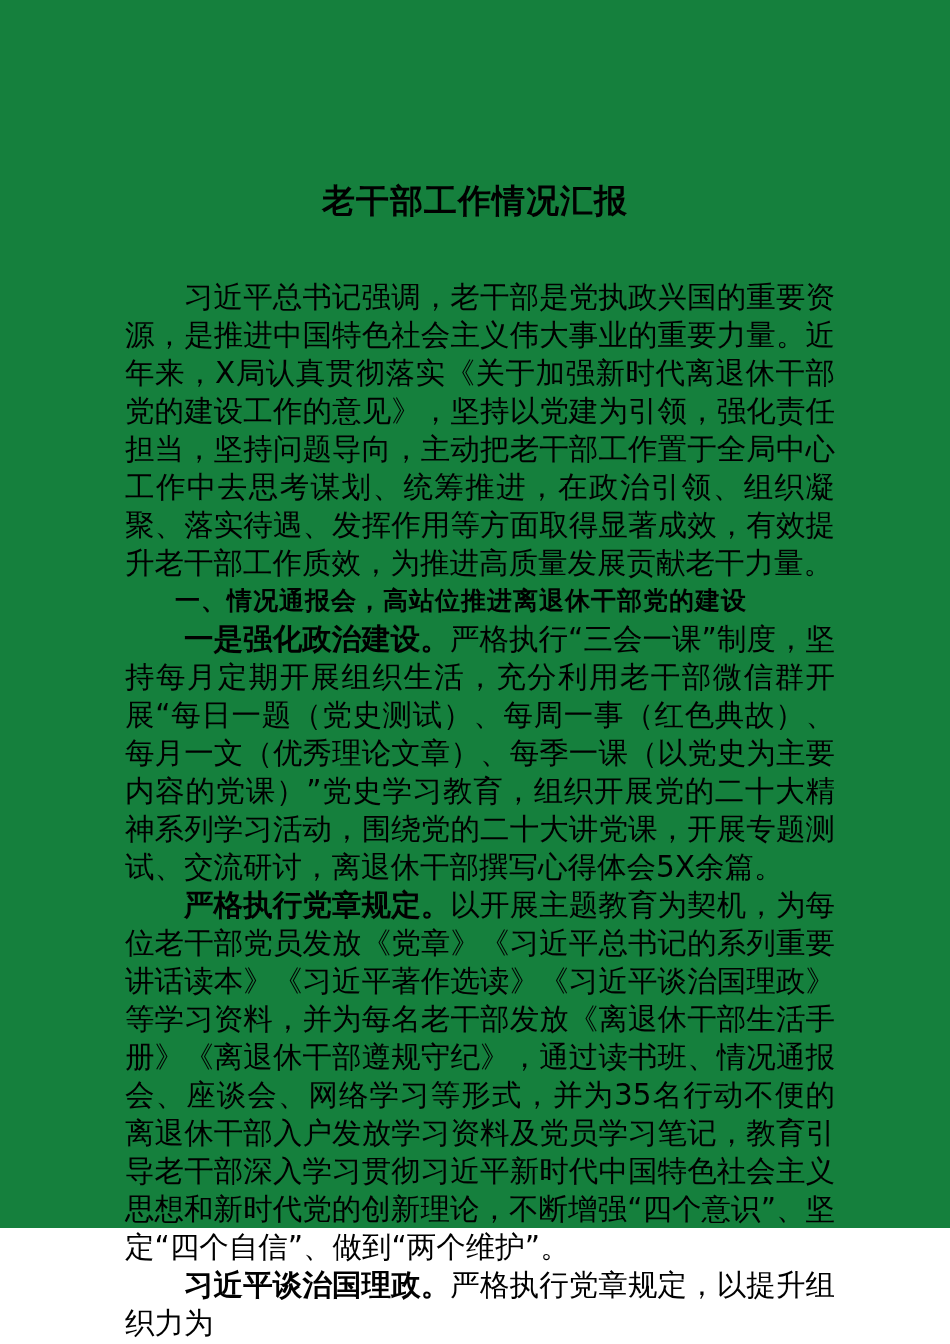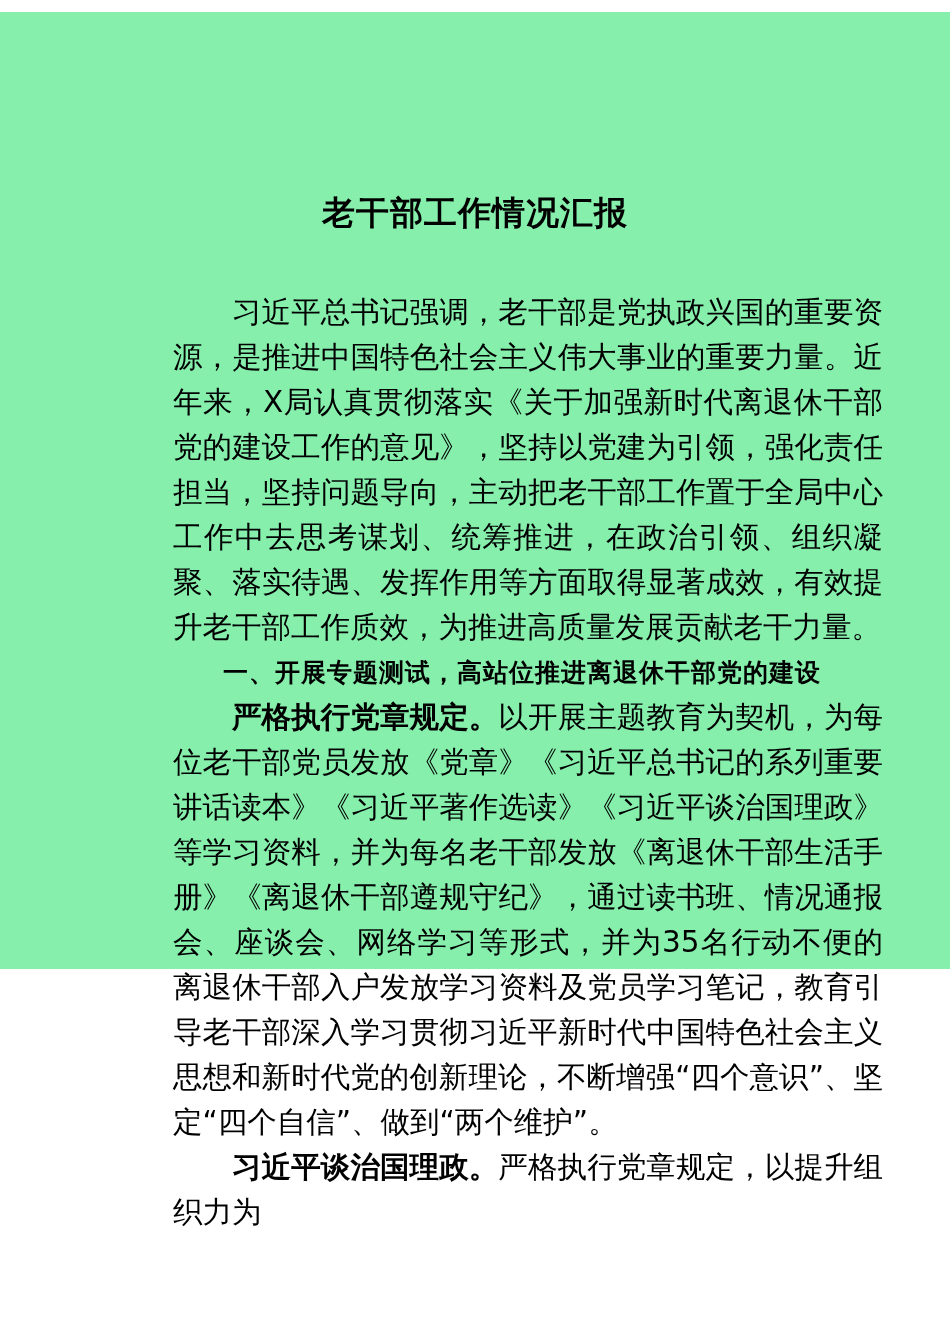--- a/index.html
+++ b/index.html
@@ -1,44 +1,44 @@
 <!DOCTYPE html>
 <html><head>
 <meta charset="utf-8">
 <style>
   html, body { margin: 0; padding: 0; background: #ffffff; }
   body { width: 950px; height: 1344px; position: relative; overflow: hidden; }
   .page {
-    position: absolute; left: 0; top: 12px; width: 950px; height: 957px; background: #86efac;
+    position: absolute; left: 0; top: 0; width: 950px; height: 1228px; background: #15803d;
   }
   .title {
     position: absolute; left: 0; top: 176px; width: 950px; text-align: center;
     font-family: "DejaVu Serif", "Liberation Serif", serif;
     font-weight: bold; font-size: 33px; letter-spacing: 1px; color: #000;
     line-height: 50px;
   }
   .body {
     position: absolute; left: 125px; top: 278px; width: 710px;
     font-family: "DejaVu Sans", "Liberation Sans", sans-serif;
-    font-size: 29.5px; line-height: 45px; color: #000;
+    font-size: 29.5px; line-height: 38px; color: #000;
     text-align: justify;
-    margin-left: 48px;
   }
   .body p { margin: 0; text-indent: 2em; }
   .body p.h1 {
     font-family: "DejaVu Serif", "Liberation Serif", serif;
     font-weight: bold; font-size: 25px; letter-spacing: 1px;
   }
   .bold { font-weight: bold; }
 </style>
 </head>
 <body>
 
 <div class="page">
   <div class="title">老干部工作情况汇报</div>
 
   <div class="body">
     <p>习近平总书记强调，老干部是党执政兴国的重要资源，是推进中国特色社会主义伟大事业的重要力量。近年来，X局认真贯彻落实《关于加强新时代离退休干部党的建设工作的意见》，坚持以党建为引领，强化责任担当，坚持问题导向，主动把老干部工作置于全局中心工作中去思考谋划、统筹推进，在政治引领、组织凝聚、落实待遇、发挥作用等方面取得显著成效，有效提升老干部工作质效，为推进高质量发展贡献老干力量。</p>
-    <p class="h1">一、开展专题测试，高站位推进离退休干部党的建设</p>
+    <p class="h1">一、情况通报会，高站位推进离退休干部党的建设</p>
+    <p><span class="bold">一是强化政治建设。</span><span>严格执行“三会一课”制度，坚持每月定期开展组织生活，充分利用老干部微信群开展“每日一题（党史测试）、每周一事（红色典故）、每月一文（优秀理论文章）、每季一课（以党史为主要内容的党课）”党史学习教育，组织开展党的二十大精神系列学习活动，围绕党的二十大讲党课，开展专题测试、交流研讨，离退休干部撰写心得体会5X余篇。</span></p>
     <p><span class="bold">严格执行党章规定。</span><span>以开展主题教育为契机，为每位老干部党员发放《党章》《习近平总书记的系列重要讲话读本》《习近平著作选读》《习近平谈治国理政》等学习资料，并为每名老干部发放《离退休干部生活手册》《离退休干部遵规守纪》，通过读书班、情况通报会、座谈会、网络学习等形式，并为35名行动不便的离退休干部入户发放学习资料及党员学习笔记，教育引导老干部深入学习贯彻习近平新时代中国特色社会主义思想和新时代党的创新理论，不断增强“四个意识”、坚定“四个自信”、做到“两个维护”。</span></p>
     <p><span class="bold">习近平谈治国理政。</span><span>严格执行党章规定，以提升组织力为</span></p>
   </div>
 </div>
 
 </body></html>

